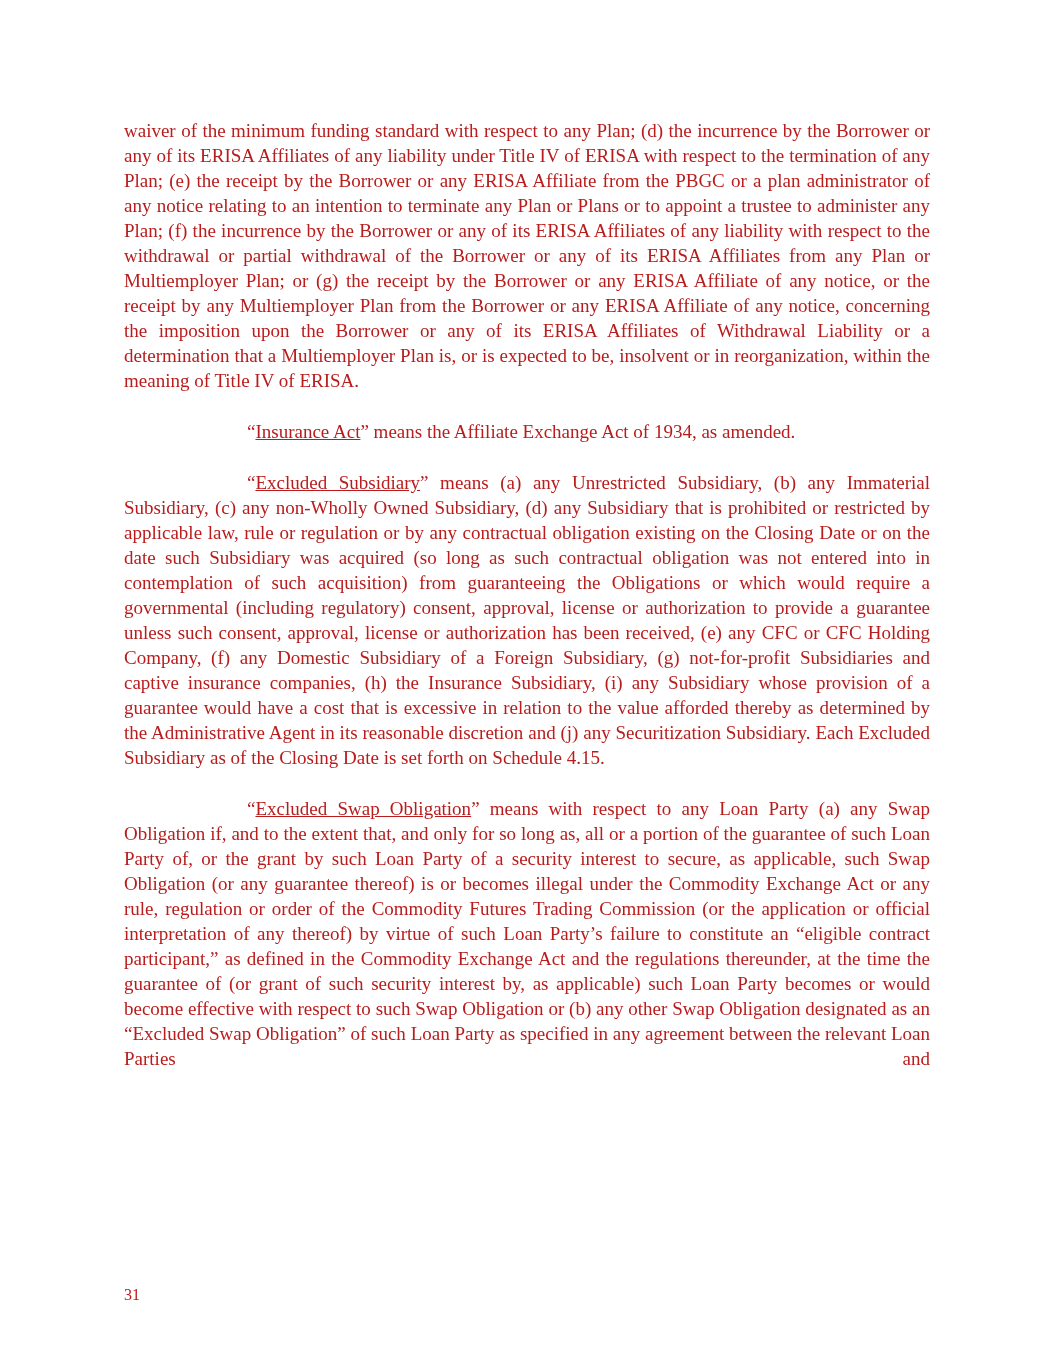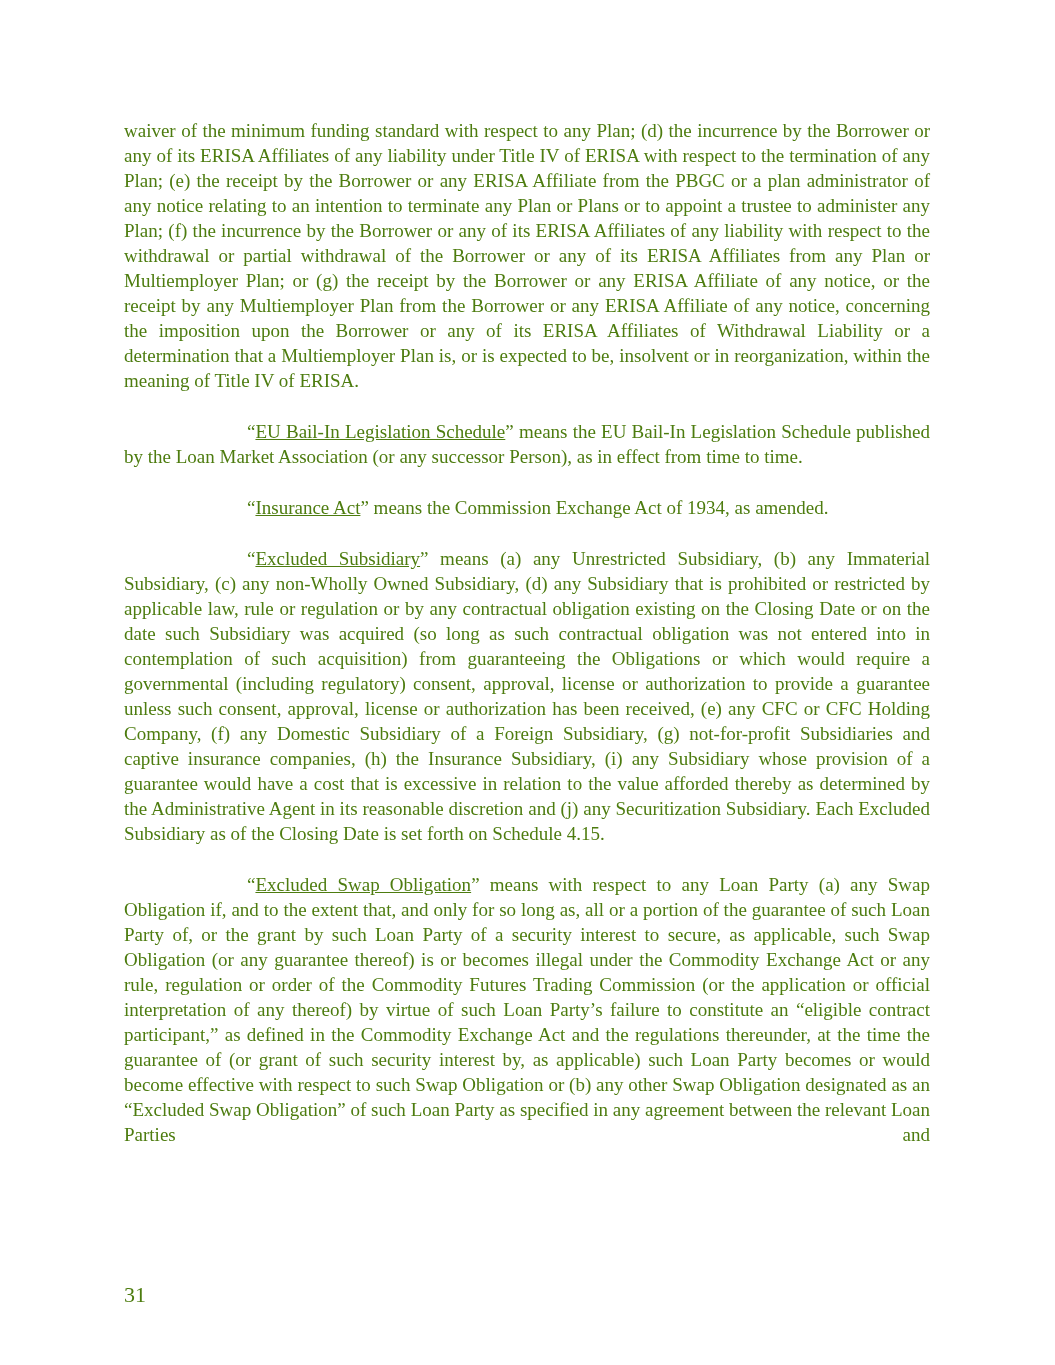--- a/index.html
+++ b/index.html
@@ -5,21 +5,21 @@
   html, body {
     margin: 0;
     padding: 0;
     background: #ffffff;
   }
   .page {
     position: relative;
     width: 1055px;
     height: 1365px;
     background: #ffffff;
-    color: #4d7c0f;
+    color: #b91c1c;
     font-family: "Liberation Serif", "DejaVu Serif", serif;
     font-size: 19px;
     line-height: 25px;
     padding: 118px 125px 0 124px;
     box-sizing: border-box;
     overflow: hidden;
   }
   .para {
     text-align: justify;
     margin: 0 0 26px 0;
@@ -30,28 +30,27 @@
   .para.justify-last {
     text-align-last: justify;
   }
   .underline {
     text-decoration: underline;
   }
   .page-number {
     position: absolute;
     left: 124px;
     bottom: 58px;
-    font-size: 22px;
+    font-size: 16px;
   }
 </style>
 </head>
 <body>
 
 <div class="page">
   <div>
       <p class="para"><span>waiver of the minimum funding standard with respect to any Plan; (d) the incurrence by the Borrower or any of its ERISA Affiliates of any liability under Title IV of ERISA with respect to the termination of any Plan; (e) the receipt by the Borrower or any ERISA Affiliate from the PBGC or a plan administrator of any notice relating to an intention to terminate any Plan or Plans or to appoint a trustee to administer any Plan; (f) the incurrence by the Borrower or any of its ERISA Affiliates of any liability with respect to the withdrawal or partial withdrawal of the Borrower or any of its ERISA Affiliates from any Plan or Multiemployer Plan; or (g) the receipt by the Borrower or any ERISA Affiliate of any notice, or the receipt by any Multiemployer Plan from the Borrower or any ERISA Affiliate of any notice, concerning the imposition upon the Borrower or any of its ERISA Affiliates of Withdrawal Liability or a determination that a Multiemployer Plan is, or is expected to be, insolvent or in reorganization, within the meaning of Title IV of ERISA.</span></p>
-      <p class="para indent"><span>“</span><span class="underline">EU Bail-In Legislation Schedule</span><span>” means the EU Bail-In Legislation Schedule published by the Loan Market Association (or any successor Person), as in effect from time to time.</span></p>
-      <p class="para indent"><span>“</span><span class="underline">Insurance Act</span><span>” means the Commission Exchange Act of 1934, as amended.</span></p>
+      <p class="para indent"><span>“</span><span class="underline">Insurance Act</span><span>” means the Affiliate Exchange Act of 1934, as amended.</span></p>
       <p class="para indent"><span>“</span><span class="underline">Excluded Subsidiary</span><span>” means (a) any Unrestricted Subsidiary, (b) any Immaterial Subsidiary, (c) any non-Wholly Owned Subsidiary, (d) any Subsidiary that is prohibited or restricted by applicable law, rule or regulation or by any contractual obligation existing on the Closing Date or on the date such Subsidiary was acquired (so long as such contractual obligation was not entered into in contemplation of such acquisition) from guaranteeing the Obligations or which would require a governmental (including regulatory) consent, approval, license or authorization to provide a guarantee unless such consent, approval, license or authorization has been received, (e) any CFC or CFC Holding Company, (f) any Domestic Subsidiary of a Foreign Subsidiary, (g) not-for-profit Subsidiaries and captive insurance companies, (h) the Insurance Subsidiary, (i) any Subsidiary whose provision of a guarantee would have a cost that is excessive in relation to the value afforded thereby as determined by the Administrative Agent in its reasonable discretion and (j) any Securitization Subsidiary.  Each Excluded Subsidiary as of the Closing Date is set forth on Schedule 4.15.</span></p>
       <p class="para indent justify-last"><span>“</span><span class="underline">Excluded Swap Obligation</span><span>” means with respect to any Loan Party (a) any Swap Obligation if, and to the extent that, and only for so long as, all or a portion of the guarantee of such Loan Party of, or the grant by such Loan Party of a security interest to secure, as applicable, such Swap Obligation (or any guarantee thereof) is or becomes illegal under the Commodity Exchange Act or any rule, regulation or order of the Commodity Futures Trading Commission (or the application or official interpretation of any thereof) by virtue of such Loan Party’s failure to constitute an “eligible contract participant,” as defined in the Commodity Exchange Act and the regulations thereunder, at the time the guarantee of (or grant of such security interest by, as applicable) such Loan Party becomes or would become effective with respect to such Swap Obligation or (b) any other Swap Obligation designated as an “Excluded Swap Obligation” of such Loan Party as specified in any agreement between the relevant Loan Parties and</span></p>
     </div>
   <div class="page-number">31</div>
 </div>
 
 </body></html>

